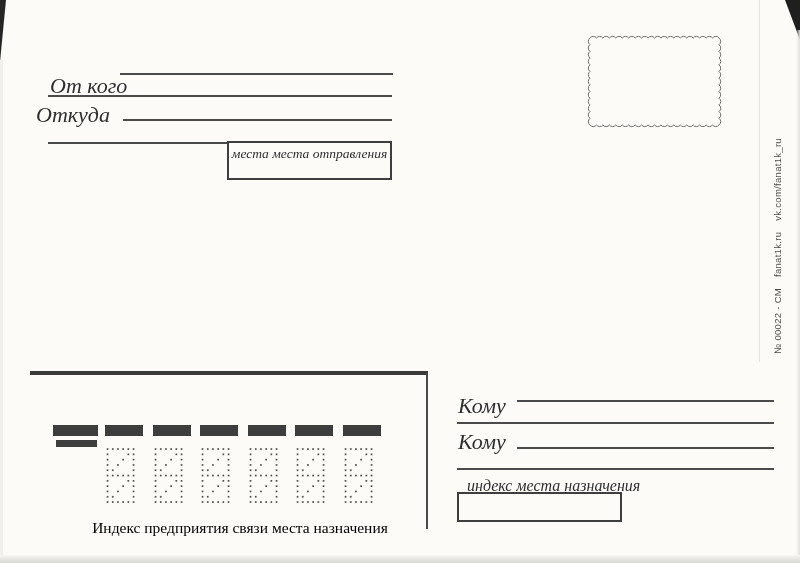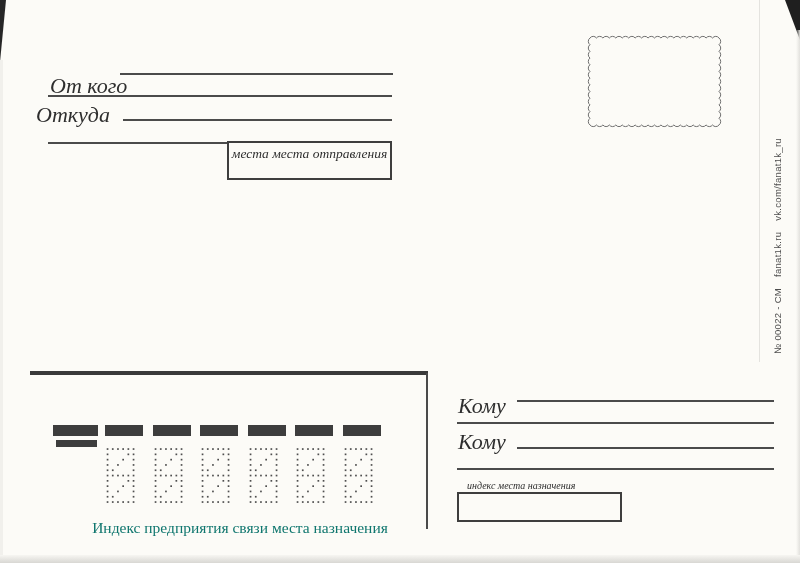--- a/index.html
+++ b/index.html
@@ -6,21 +6,21 @@
   .scene {
     position:relative; width:800px; height:563px; overflow:hidden;
     background:#fcfbf7;
     font-family:"Liberation Serif","DejaVu Serif",serif;
   }
   
   .line { position:absolute; height:2px; background:#4b4b4b; }
   
   .label { position:absolute; font-style:italic; color:#2e2e2e; white-space:nowrap; }
   .label-lg { font-size:22px; line-height:22px; }
-  .label-sm { font-size:10px; line-height:14px; }
+  .label-sm { font-size:16px; line-height:14px; }
   
   .index-box { position:absolute; border:2px solid #3e3e3e; box-sizing:border-box; }
   .origin-box-label { display:block; text-align:center; padding-top:3px; font-style:italic; font-size:13.5px; color:#2e2e2e; }
   
   .stamp { position:absolute; left:587px; top:35px; width:135px; height:93px; }
   .stamp svg { display:block; width:100%; height:100%; }
   
   .edge-divider { position:absolute; left:759px; top:0; width:1px; height:362px; background:#e4e3df; }
   .edge-info {
     position:absolute; left:666px; top:236px; width:222px; height:14px;
@@ -31,21 +31,21 @@
   .edge-info span + span { margin-left:11px; }
   
   .zone-top { position:absolute; left:30px; top:371px; width:398px; height:4px; background:#3a3a3a; }
   .zone-right { position:absolute; left:426px; top:373px; width:2px; height:156px; background:#4a4a4a; }
   .bars { position:absolute; left:53px; top:425px; width:330px; height:23px; }
   .bar { position:absolute; top:0; height:11px; background:#3d3d3d; }
   .bar-sub { position:absolute; left:3px; top:15px; width:41px; height:7px; background:#3d3d3d; }
   .stencils { position:absolute; left:105px; top:447px; width:272px; height:58px; }
   .stencils svg { position:absolute; top:0; width:31px; height:57px; }
   .caption { position:absolute; left:45px; top:519px; width:390px; text-align:center;
-             font-size:15.5px; color:#0f766e; }
+             font-size:15.5px; color:#000000; }
   
   .corner-tl { position:absolute; left:0; top:0; width:8px; height:62px; background:#262626;
                clip-path:polygon(0 0,6px 0,0 100%); }
   .corner-tr { position:absolute; right:0; top:0; width:15px; height:40px; background:#1f1f1f;
                clip-path:polygon(0 0,100% 0,100% 100%); }
   .shadow-bottom { position:absolute; left:0; bottom:0; width:100%; height:8px;
                    background:linear-gradient(#f7f6f2,#d8d7d3); }
   .shadow-right { position:absolute; right:0; top:30px; width:4px; height:525px;
                   background:linear-gradient(90deg,rgba(0,0,0,0),#e2e1dd); }
   .shadow-left { position:absolute; left:0; top:60px; width:3px; height:495px; background:#f1f0ec; }

